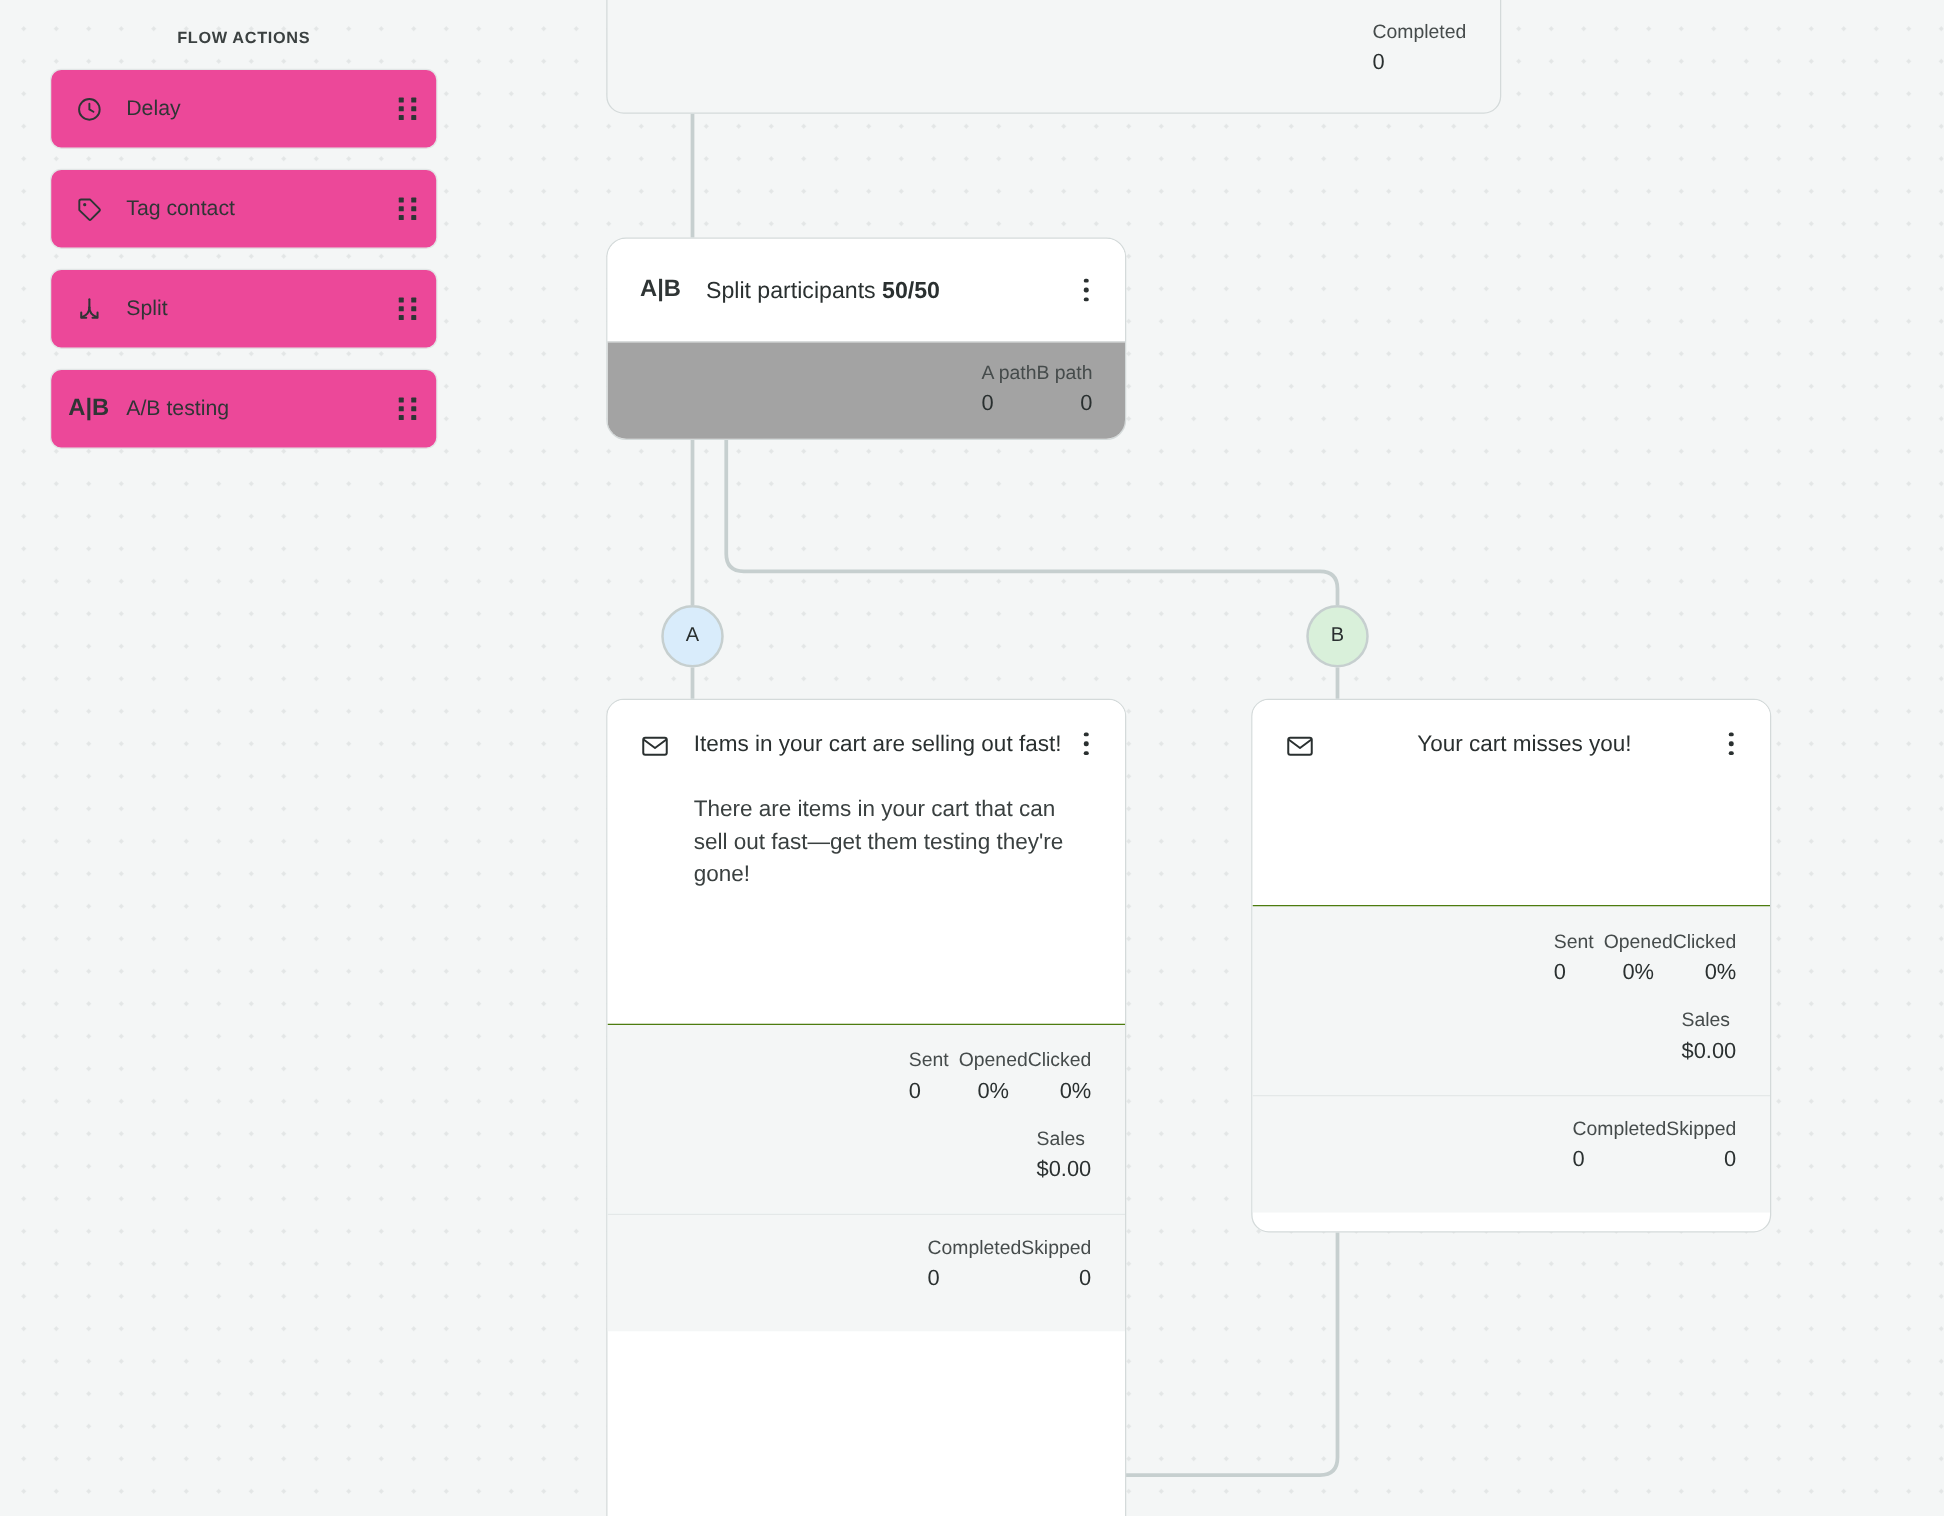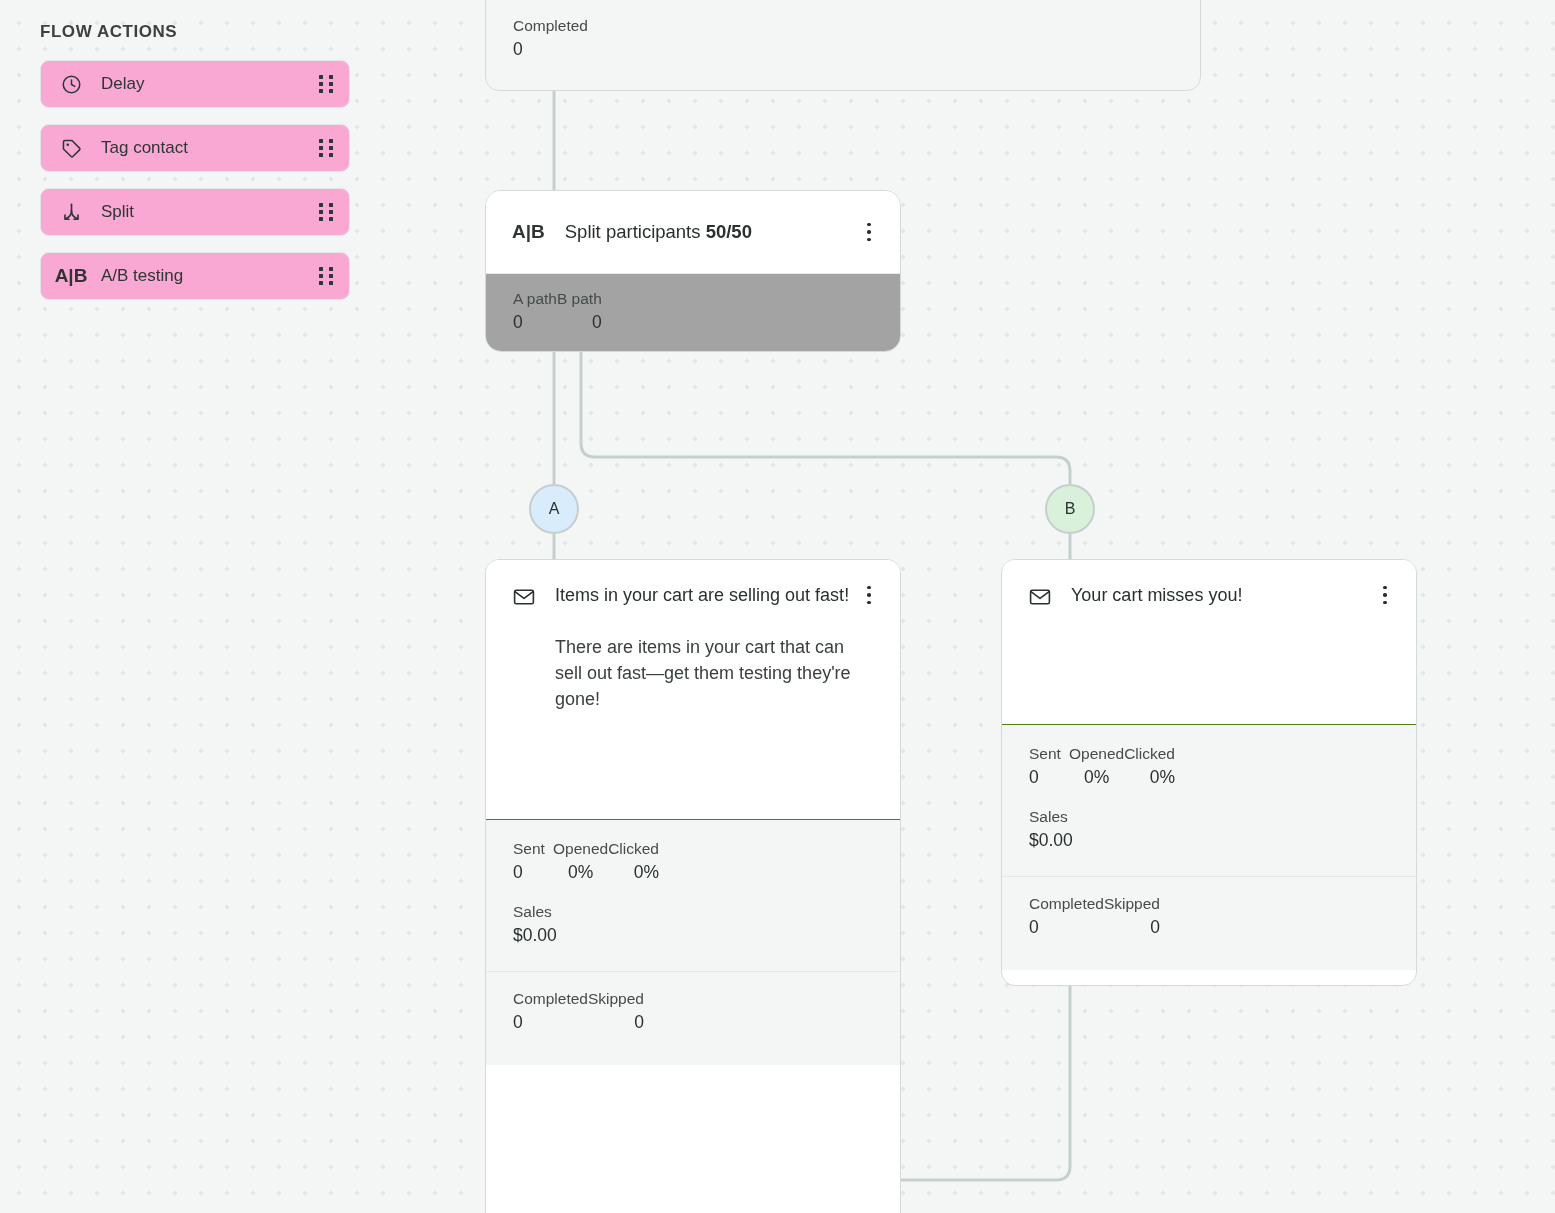--- a/index.html
+++ b/index.html
@@ -41,31 +41,32 @@
   
   #flow-actions {
     position: absolute;
     left: 0;
     top: 0;
     width: 390px;
     padding: 20px 40px;
   }
 
   .panel-title {
-    font-size: 17px;
+    font-size: 13px;
     letter-spacing: 0.55px;
     color: #3b4141;
     font-weight: 600;
     margin: 2px 0 18px 0;
+    text-align: center;
   }
 
   .action-card {
     position: relative;
-    height: 48px;
-    background: #f9a8d4;
+    height: 64px;
+    background: #ec4899;
     border: 1px solid #e2e6e6;
     border-radius: 9px;
     display: flex;
     align-items: center;
     padding: 0 16px 0 18px;
     margin-bottom: 16px;
     cursor: grab;
   }
 
   .action-icon {
@@ -132,21 +133,21 @@
     background: #f4f6f6;
   }
   #node-top .stats-row {
     position: absolute;
     left: 0; right: 0; bottom: 0;
     height: 91px;
     padding: 16px 27px 0 27px;
   }
 
   
-  .stat-block { display: flex; justify-content: flex-start; }
+  .stat-block { display: flex; justify-content: flex-end; }
   .stat {
     display: flex;
     flex-direction: column;
     min-width: 40px;
   }
   .stat-label {
     font-size: 15.5px;
     color: #454b4b;
     line-height: 1.45;
     white-space: nowrap;
@@ -277,21 +278,21 @@
     height: 676px;
   }
   #node-email-a .email-head { height: 259px; }
 
   #node-email-b {
     left: 1001px;
     top: 559px;
     width: 416px;
     height: 427px;
   }
-  #node-email-b .email-head { height: 164px; }
+  #node-email-b .email-head { height: 164px; text-align: center; }
   #node-email-b .email-text { margin-left: 19px; }
   #node-email-b .email-preview { margin-top: 28px; }
 </style>
 </head>
 <body>
 
 <div id="canvas"></div>
 
 <svg id="connectors" width="1555" height="1213" viewBox="0 0 1555 1213">
 

